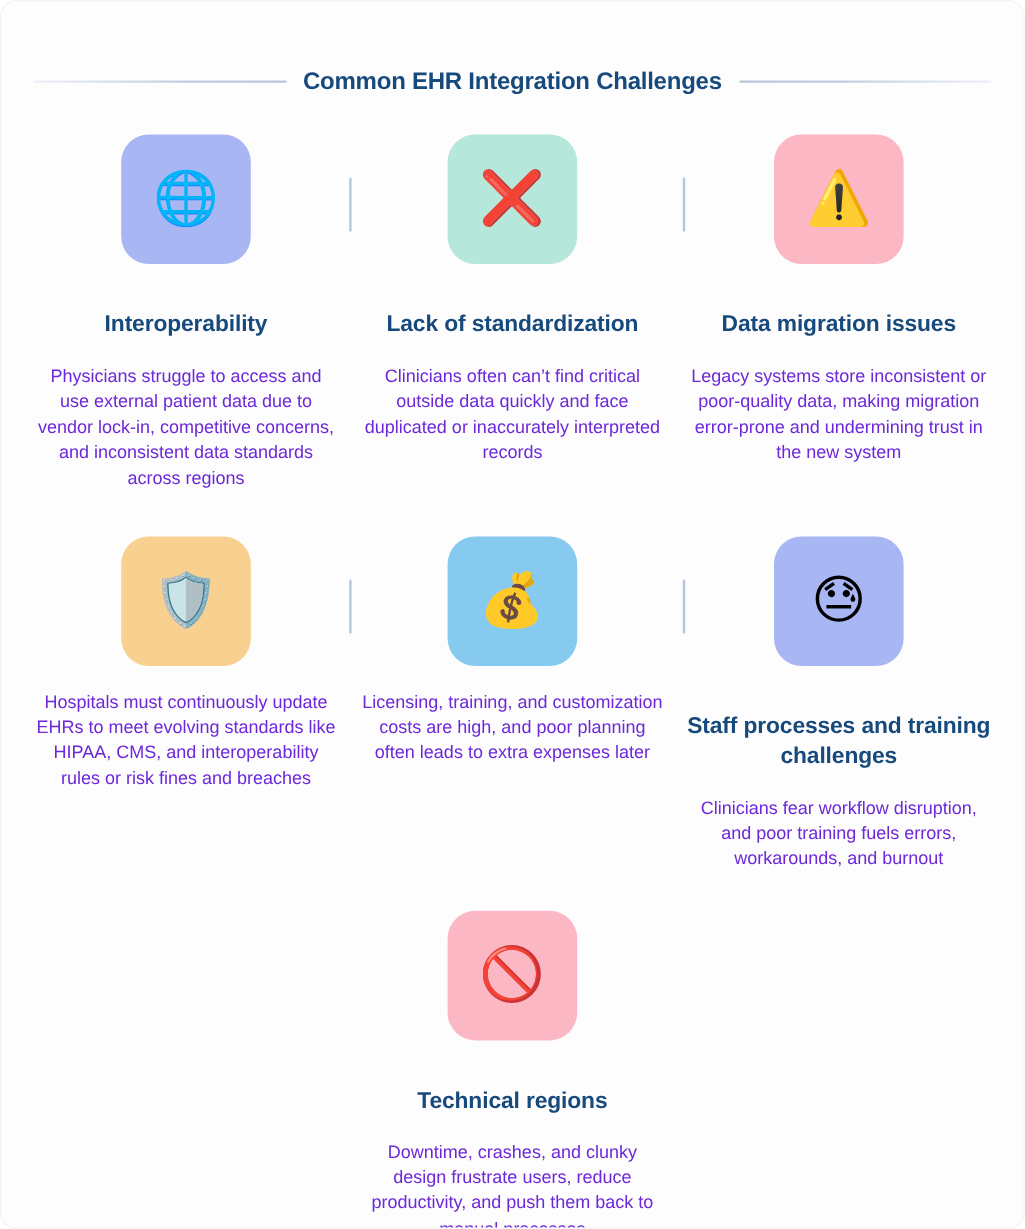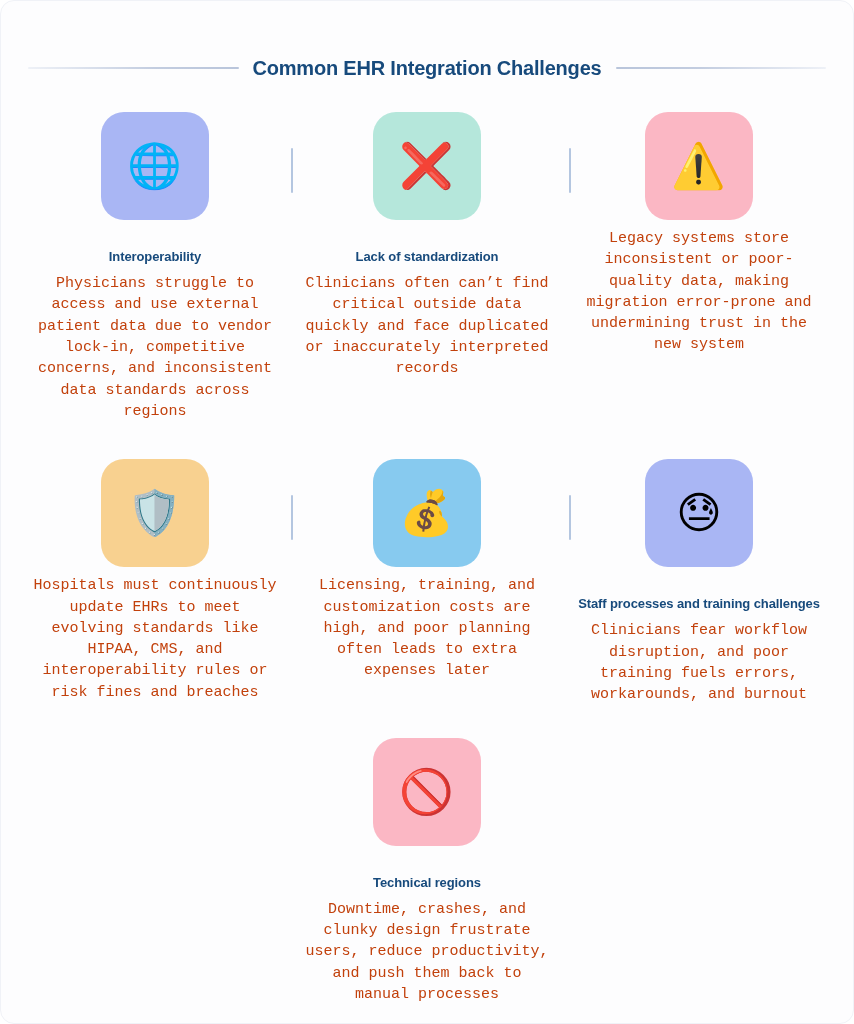--- a/index.html
+++ b/index.html
@@ -80,35 +80,34 @@
     border-radius: 23px;
     display: flex;
     align-items: center;
     justify-content: center;
     font-size: 44px;
     line-height: 1;
     user-select: none;
   }
 
   .card-title {
-    margin-top: 28px;
-    font-size: 13px;
+    margin-top: 38px;
+    font-size: 19px;
     font-weight: bold;
     color: #174a7c;
     line-height: 1.32;
     letter-spacing: -0.1px;
   }
 
   .card-desc {
-    margin-top: 8px;
+    margin-top: 20px;
     font-size: 15px;
-    color: #c2410c;
+    color: #6d28d9;
     line-height: 1.42;
     max-width: 252px;
-    font-family: Liberation Mono, monospace;
   }
 
   
   .divider {
     position: absolute;
     top: 36px;
     width: 2px;
     height: 45px;
     background: #b4c6e0;
     border-radius: 2px;
@@ -142,20 +141,21 @@
       </div>
 
       <div class="card">
         <div class="tile" style="background:#b5e7db">❌</div>
         <div class="card-title">Lack of standardization</div>
         <div class="card-desc">Clinicians often can’t find critical outside data quickly and face duplicated or inaccurately interpreted records</div>
       </div>
 
       <div class="card">
         <div class="tile" style="background:#fbb7c4">⚠️</div>
+        <div class="card-title">Data migration issues</div>
         <div class="card-desc">Legacy systems store inconsistent or poor-quality data, making migration error-prone and undermining trust in the new system</div>
       </div>
     </div>
 
     <div class="row row-2">
       <div class="divider d1"></div>
       <div class="divider d2"></div>
 
       <div class="card">
         <div class="tile" style="background:#f8d190">🛡️</div>

